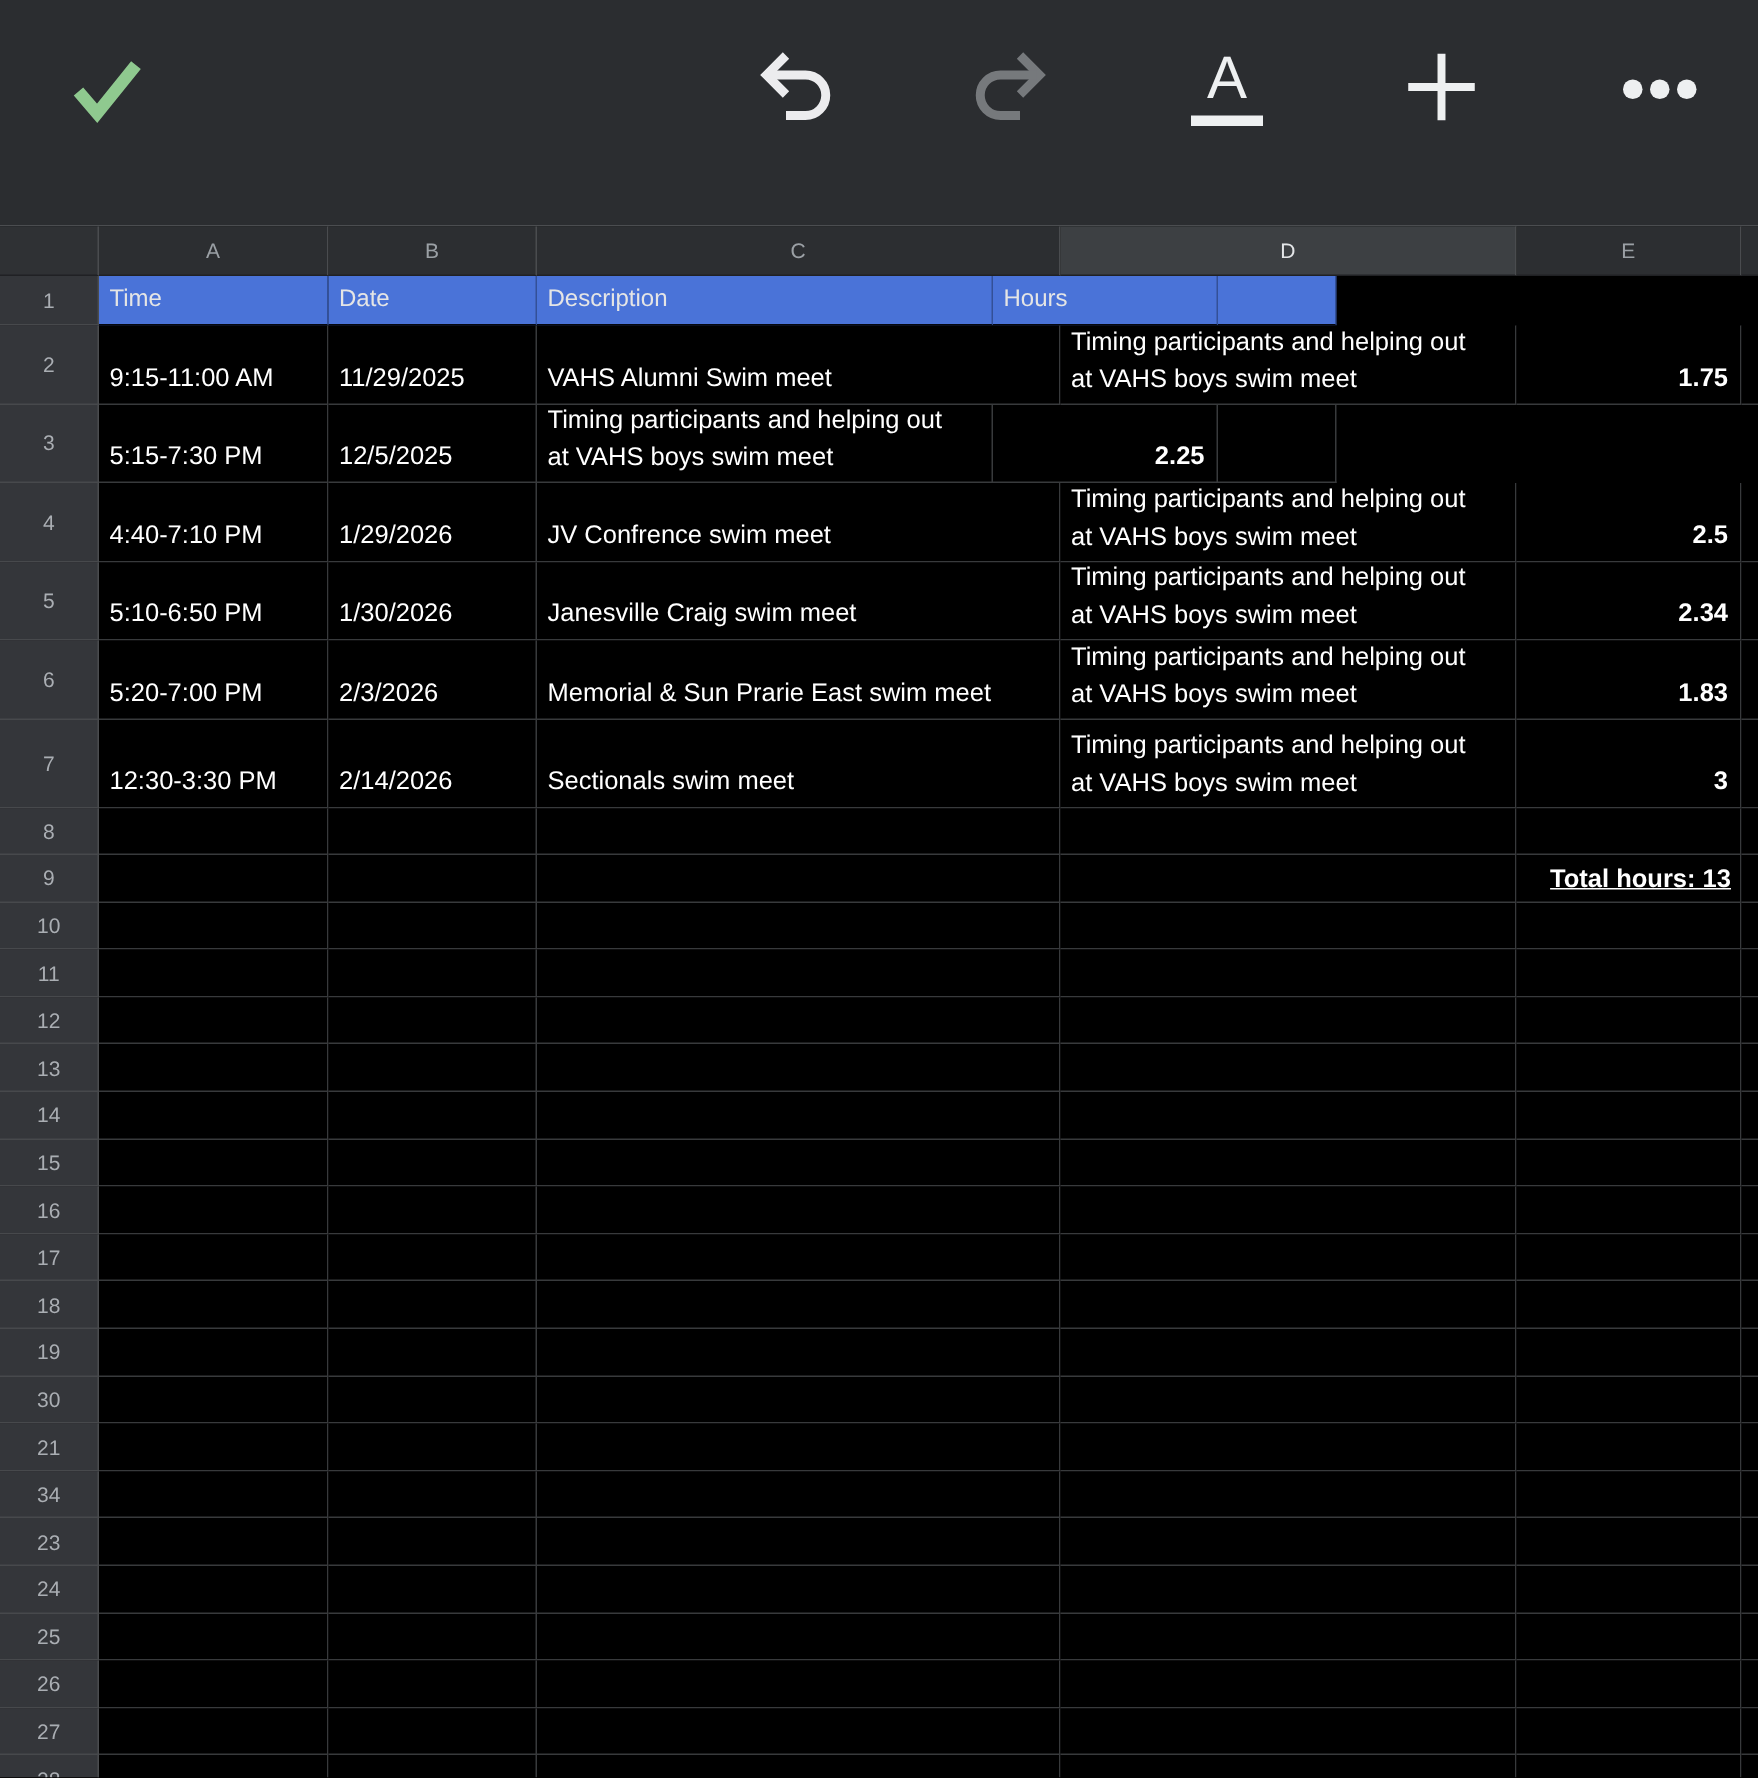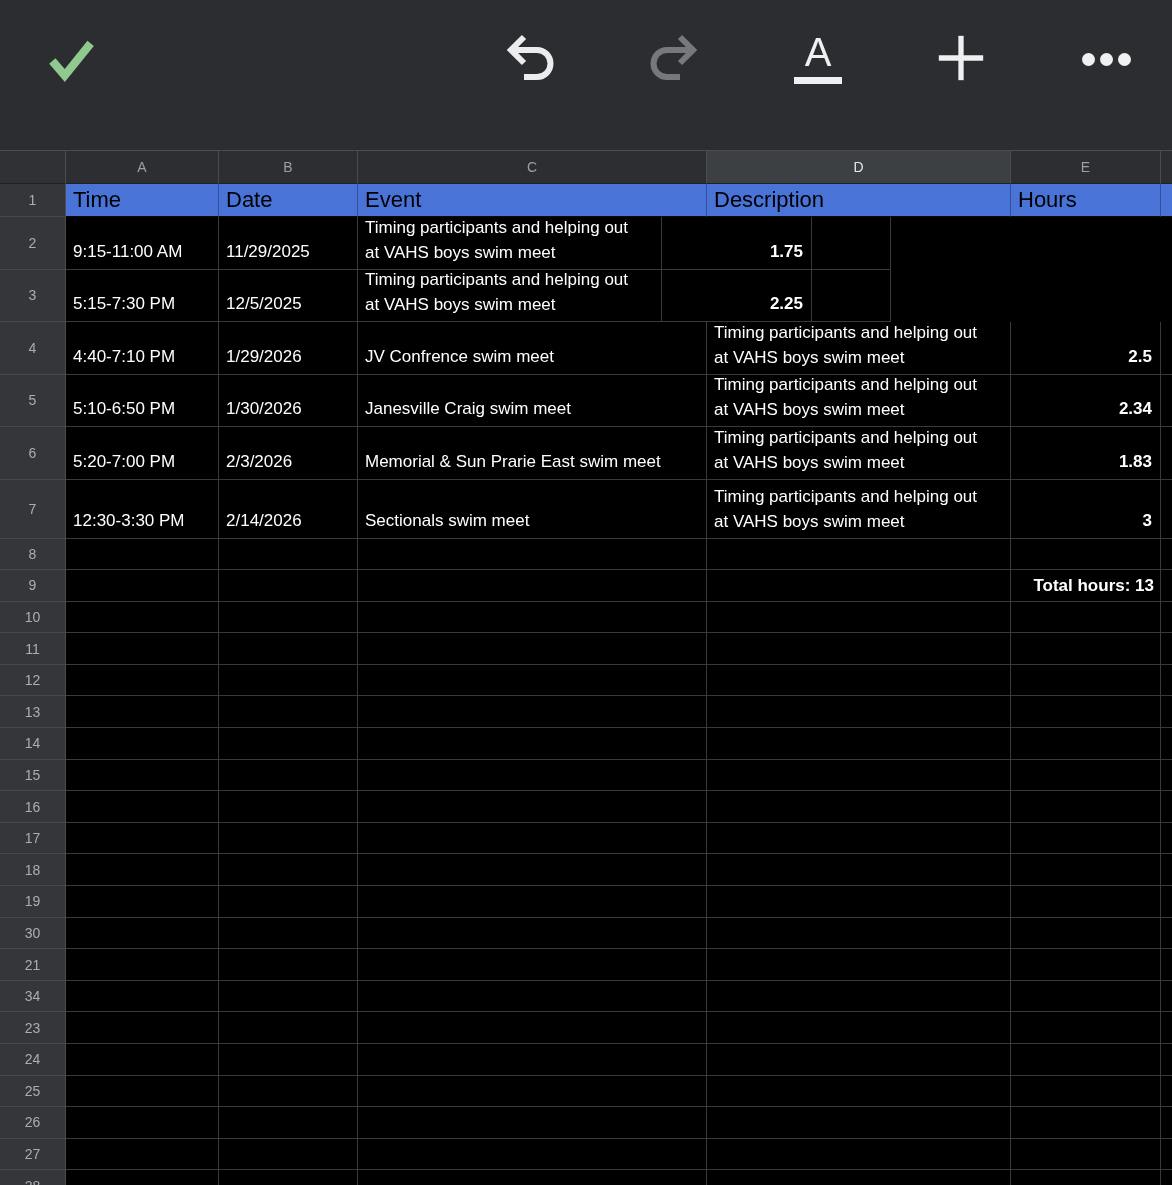--- a/index.html
+++ b/index.html
@@ -47,25 +47,25 @@
   
   .cell { flex:0 0 auto; }
   .scell {
     background:#000; border-right:1px solid #383a3c; border-bottom:1px solid #383a3c;
     color:#fff; font-size:17px; display:flex; align-items:flex-end;
     padding:0 6px 7px 7px; overflow:hidden;
   }
   .scell.num { justify-content:flex-end; padding-right:8px;font-weight:bold; }
   .scell .wrap2 { max-width:274px; line-height:25px; padding-bottom:0; }
   .scell.desc { padding-bottom:4px; }
-  .scell.total-cell { justify-content:flex-end; font-weight:bold; padding-right:6px; padding-bottom:5px; }
+  .scell.total-cell { justify-content:flex-end; font-weight:bold; padding-right:6px; padding-bottom:5px;text-decoration:underline; }
   
   .hrow .hcell {
     background:#4a73d8; border-right:1px solid rgba(0,0,0,0.3); border-bottom:1px solid #05070d;
-    color:#000000; font-size:22px; display:flex; align-items:center; padding-left:7px; overflow:hidden;
+    color:#e5e5e5; font-size:16px; display:flex; align-items:center; padding-left:7px; overflow:hidden;
   }
 </style>
 </head>
 <body>
 
 <div class="app">
 
   <div class="toolbar">
     <div class="tb-btn tb-done">
       <svg width="58" height="58" viewBox="0 0 56 56">
@@ -108,29 +108,29 @@
         <div class="cell c2">B</div>
         <div class="cell c3">C</div>
         <div class="cell c4 selected">D</div>
         <div class="cell c5">E</div>
         <div class="cell c6"></div>
       </div>
       <div class="grow rh-1 hrow">
         <div class="cell gutter c0">1</div>
         <div class="hcell cell c1">Time</div>
         <div class="hcell cell c2">Date</div>
-        <div class="hcell cell c3">Event</div>
         <div class="hcell cell c4">Description</div>
         <div class="hcell cell c5">Hours</div>
         <div class="hcell cell c6"></div>
       </div>
       <div class="grow rh-d">
         <div class="cell gutter c0">2</div>
         <div class="scell cell c1">9:15-11:00 AM</div>
         <div class="scell cell c2">11/29/2025</div>
+        <div class="scell cell c3">VAHS Alumni Swim meet</div>
         <div class="scell desc cell c4">
           <div class="wrap2">Timing participants and helping out at VAHS boys swim meet</div>
         </div>
         <div class="scell num cell c5">1.75</div>
         <div class="scell cell c6"></div>
       </div>
       <div class="grow rh-d">
         <div class="cell gutter c0">3</div>
         <div class="scell cell c1">5:15-7:30 PM</div>
         <div class="scell cell c2">12/5/2025</div>

